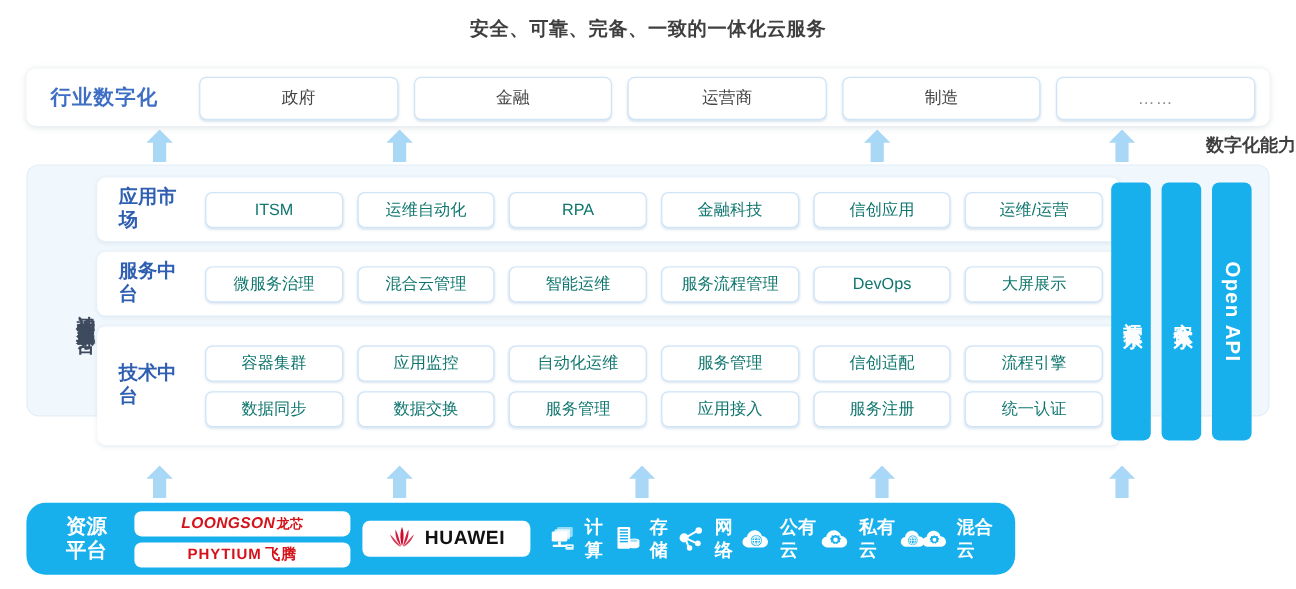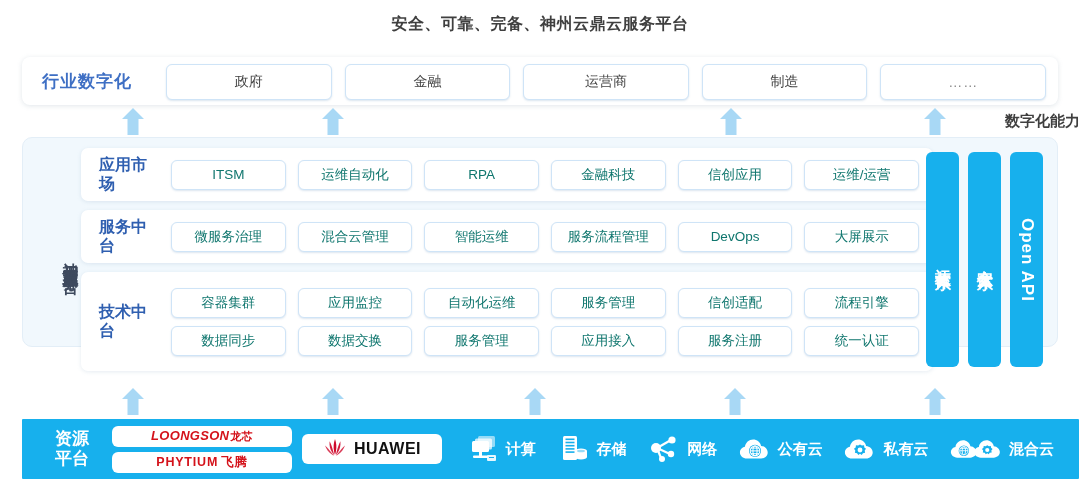--- a/index.html
+++ b/index.html
@@ -118,23 +118,23 @@
     border-radius: 6px;
     display: flex; align-items: center; justify-content: center;
     color: #fff; font-size: 16px; font-weight: bold;
     writing-mode: vertical-rl;
     letter-spacing: 2px;
   }
   .vbar.latin { letter-spacing: 1px; font-size: 17px; }
 
   
   #resource-bar {
-    position: absolute; left: 22px; top: 419px; width: 1057px; height: 60px;
+    position: absolute; left: 22px; top: 419px; width: 824px; height: 60px;
     background: #17b0ed;
-    border-radius: 1px;
+    border-radius: 16px;
     display: flex; align-items: center;
   }
   .res-label {
     margin-left: 18px; width: 64px;
     color: #fff; font-size: 17px; font-weight: bold;
     line-height: 1.18; text-align: center;
   }
   .vendor-stack {
     margin-left: 8px; display: flex; flex-direction: column; gap: 5px;
   }
@@ -165,21 +165,21 @@
   .res-item { display: flex; align-items: center; gap: 7px; }
   .res-item .ic { width: 32px; height: 28px; display: block; }
   .res-item .ic.wide { width: 52px; }
   .res-item .tx { color: #fff; font-size: 15px; font-weight: bold; }
 </style>
 </head>
 <body>
 
 <div id="root">
 
-  <div class="title">安全、可靠、完备、神州云鼎云服务平台</div>
+  <div class="title">安全、可靠、完备、一致的一体化云服务</div>
 
   <div class="panel" id="industry-panel">
     <div class="ind-label">行业数字化</div>
     <div class="ind-boxes">
       <div class="ind-box">政府</div>
       <div class="ind-box">金融</div>
       <div class="ind-box">运营商</div>
       <div class="ind-box">制造</div>
       <div class="ind-box dots">……</div>
     </div>

